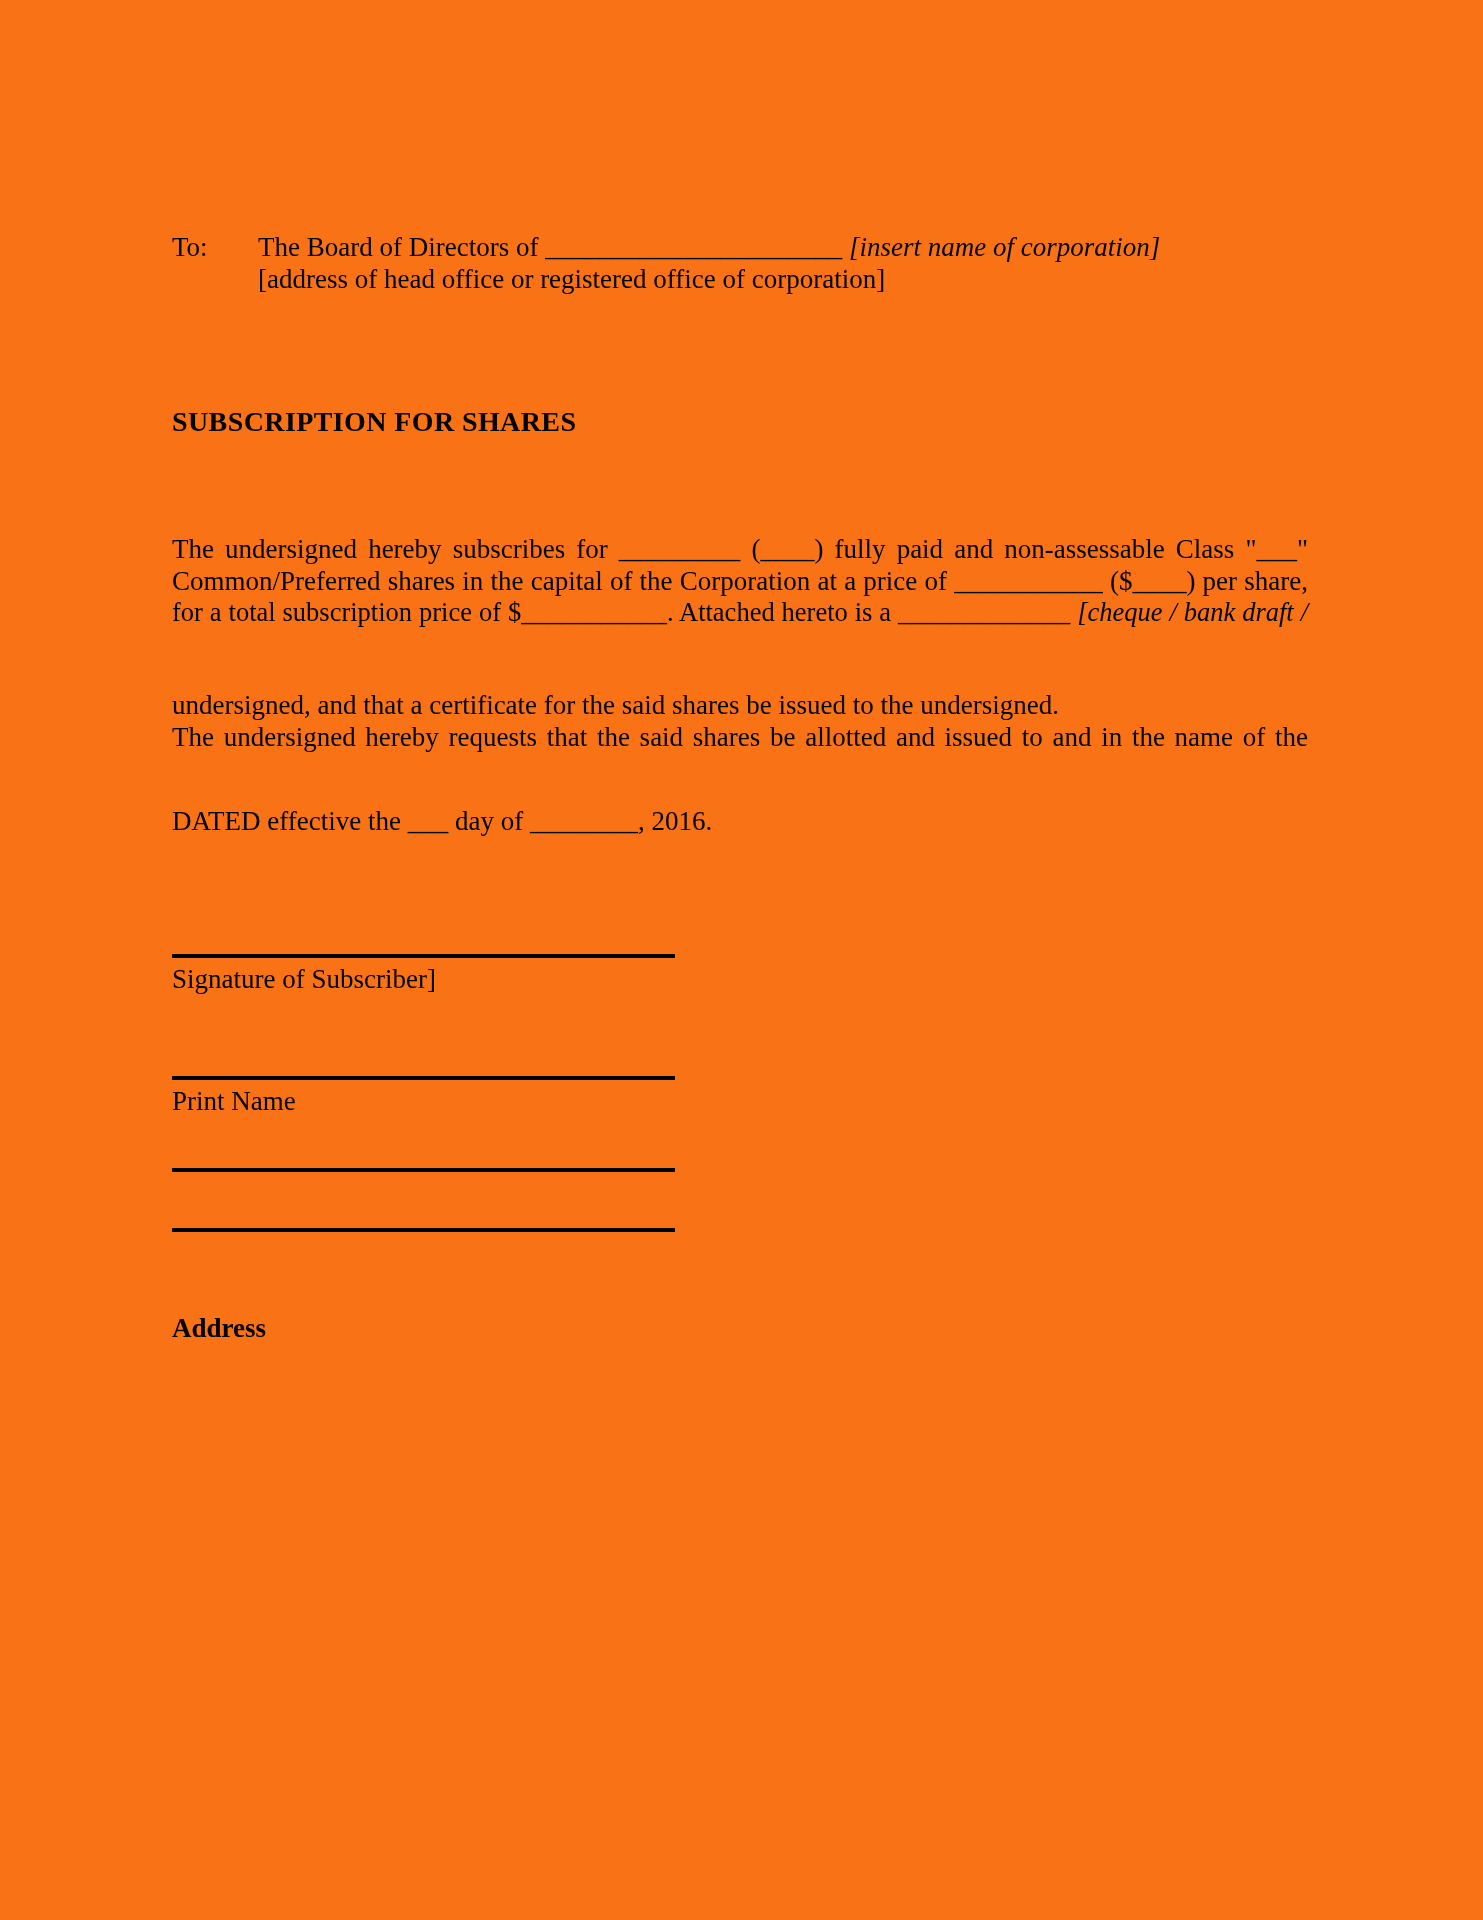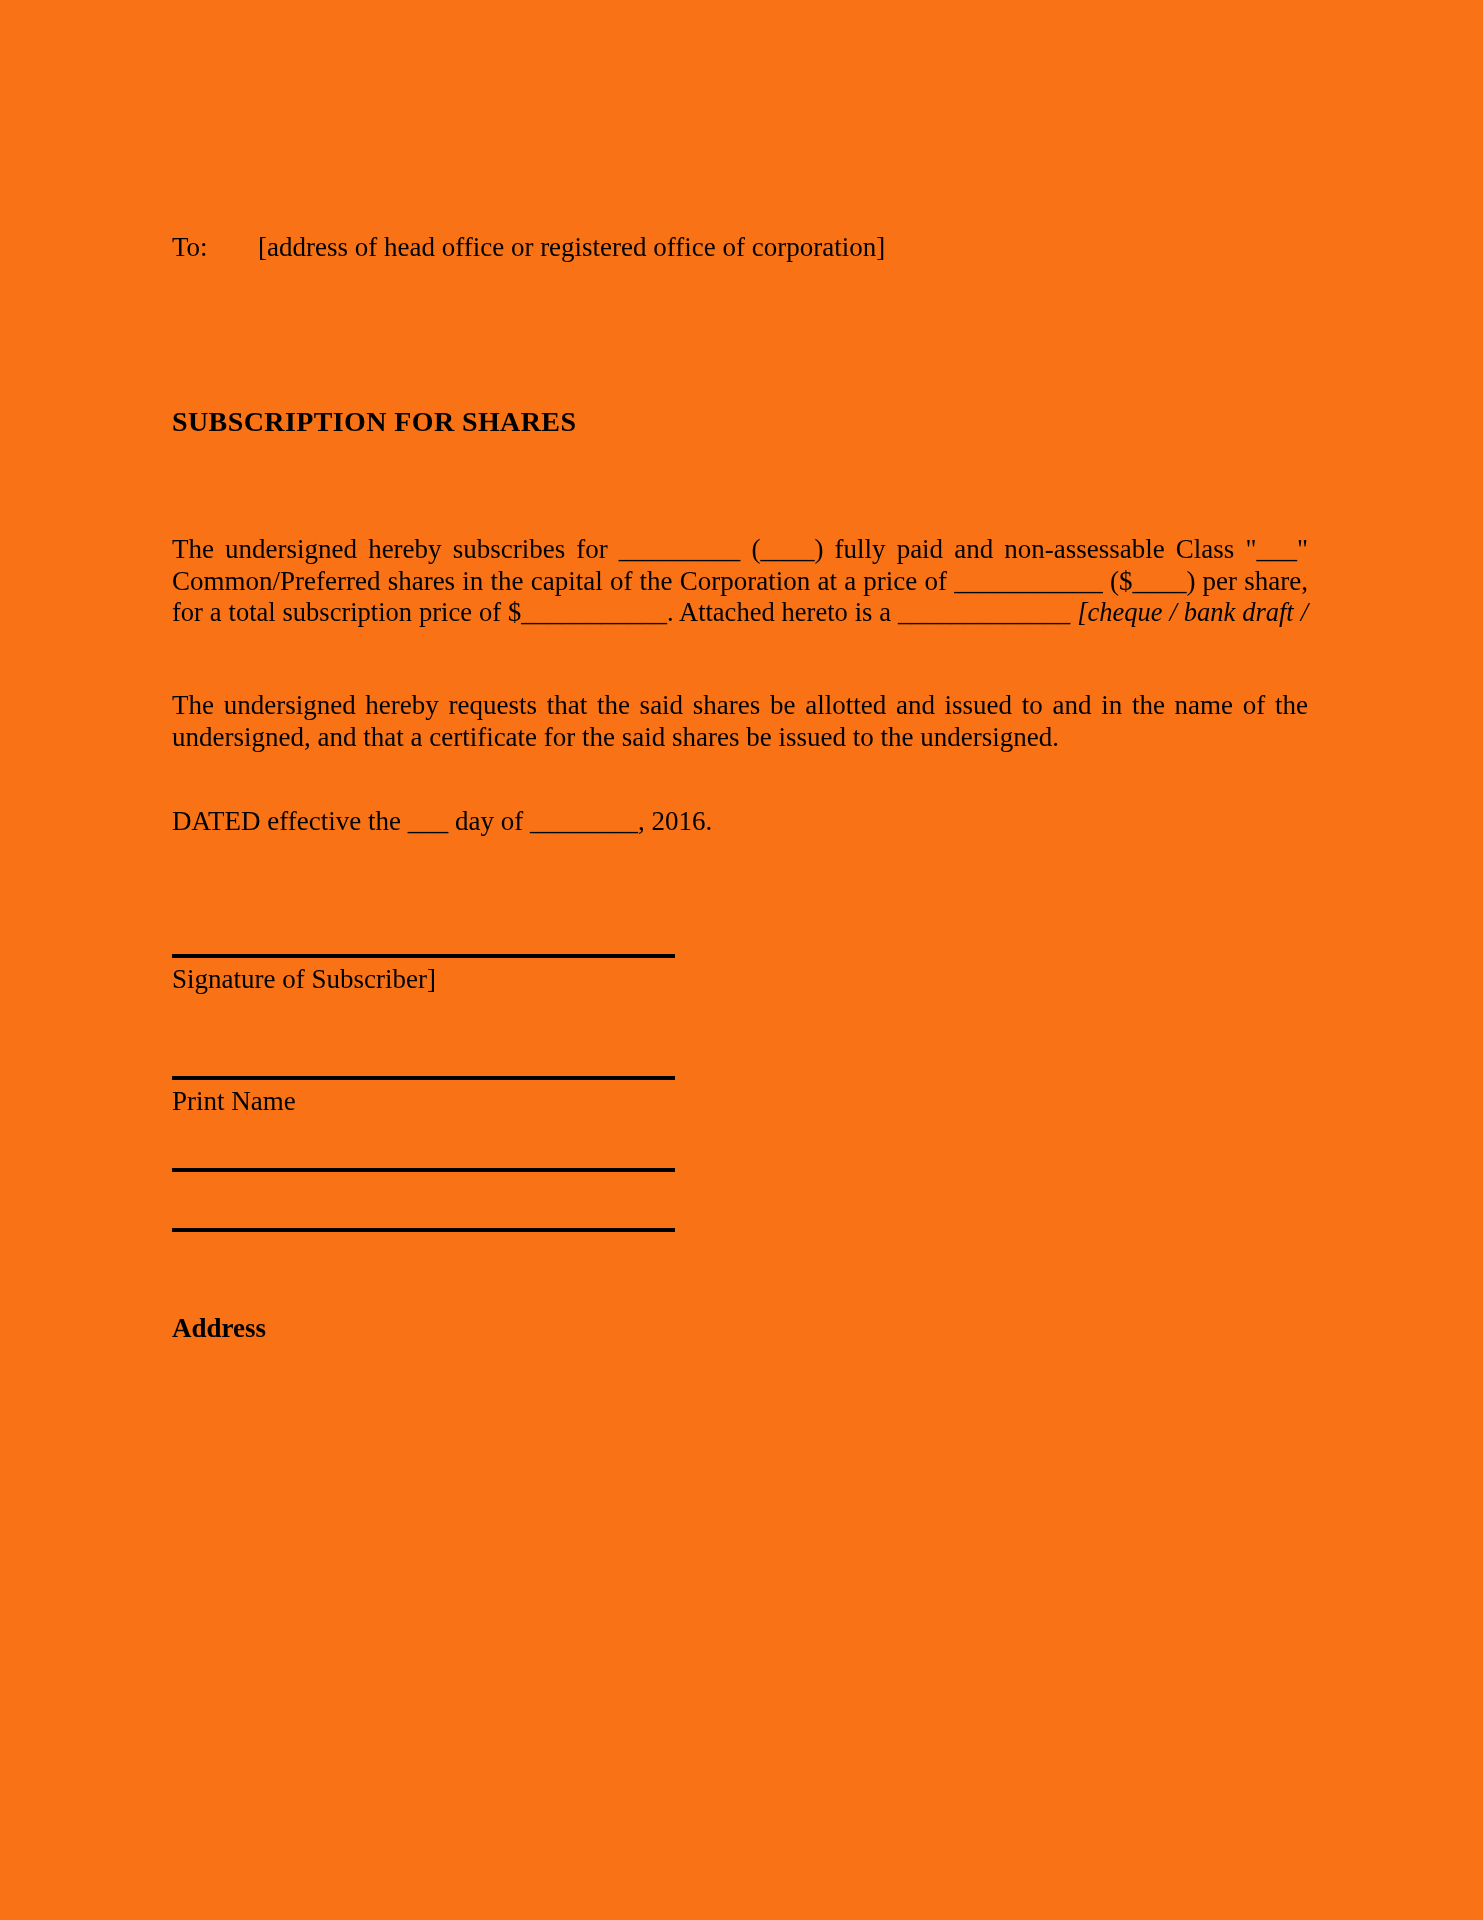--- a/index.html
+++ b/index.html
@@ -48,35 +48,36 @@
   .lbl-address { top: 1313px; font-weight: bold; }
 </style>
 </head>
 <body>
 
 <div class="page">
 
   <div class="abs to-block">
     <div class="to-label line">To:</div>
     <div class="to-content">
+      <div class="line fit" style=""><span>The Board of Directors of </span><span>______________________</span><span class="it"> [insert name of corporation]</span></div>
       <div class="line fit" style="">[address of head office or registered office of corporation]</div>
     </div>
   </div>
 
   <h1 class="abs doc-title">SUBSCRIPTION FOR SHARES</h1>
 
   <div class="abs para p1">
     <div class="line jline fit" style="">The undersigned hereby subscribes for _________ (____) fully paid and non-assessable Class "___"</div>
     <div class="line jline fit" style="">Common/Preferred shares in the capital of the Corporation at a price of ___________ ($____) per share,</div>
     <div class="line jline fit" style="font-size: 26.5px;"><span>for a total subscription price of $___________. Attached hereto is a _____________ </span><span class="it">[cheque / bank draft /</span></div>
   </div>
 
   <div class="abs para p2">
+    <div class="line nline fit" style="">undersigned, and that a certificate for the said shares be issued to the undersigned.</div>
     <div class="line jline fit" style="">The undersigned hereby requests that the said shares be allotted and issued to and in the name of the</div>
-    <div class="line nline fit" style="">undersigned, and that a certificate for the said shares be issued to the undersigned.</div>
   </div>
 
   <div class="abs dated line fit" style="">DATED effective the ___ day of ________, 2016.</div>
 
   <div class="abs rule rule-1"></div>
   <div class="abs sig-label lbl-signature line">Signature of Subscriber]</div>
 
   <div class="abs rule rule-2"></div>
   <div class="abs sig-label lbl-printname line">Print Name</div>
 

